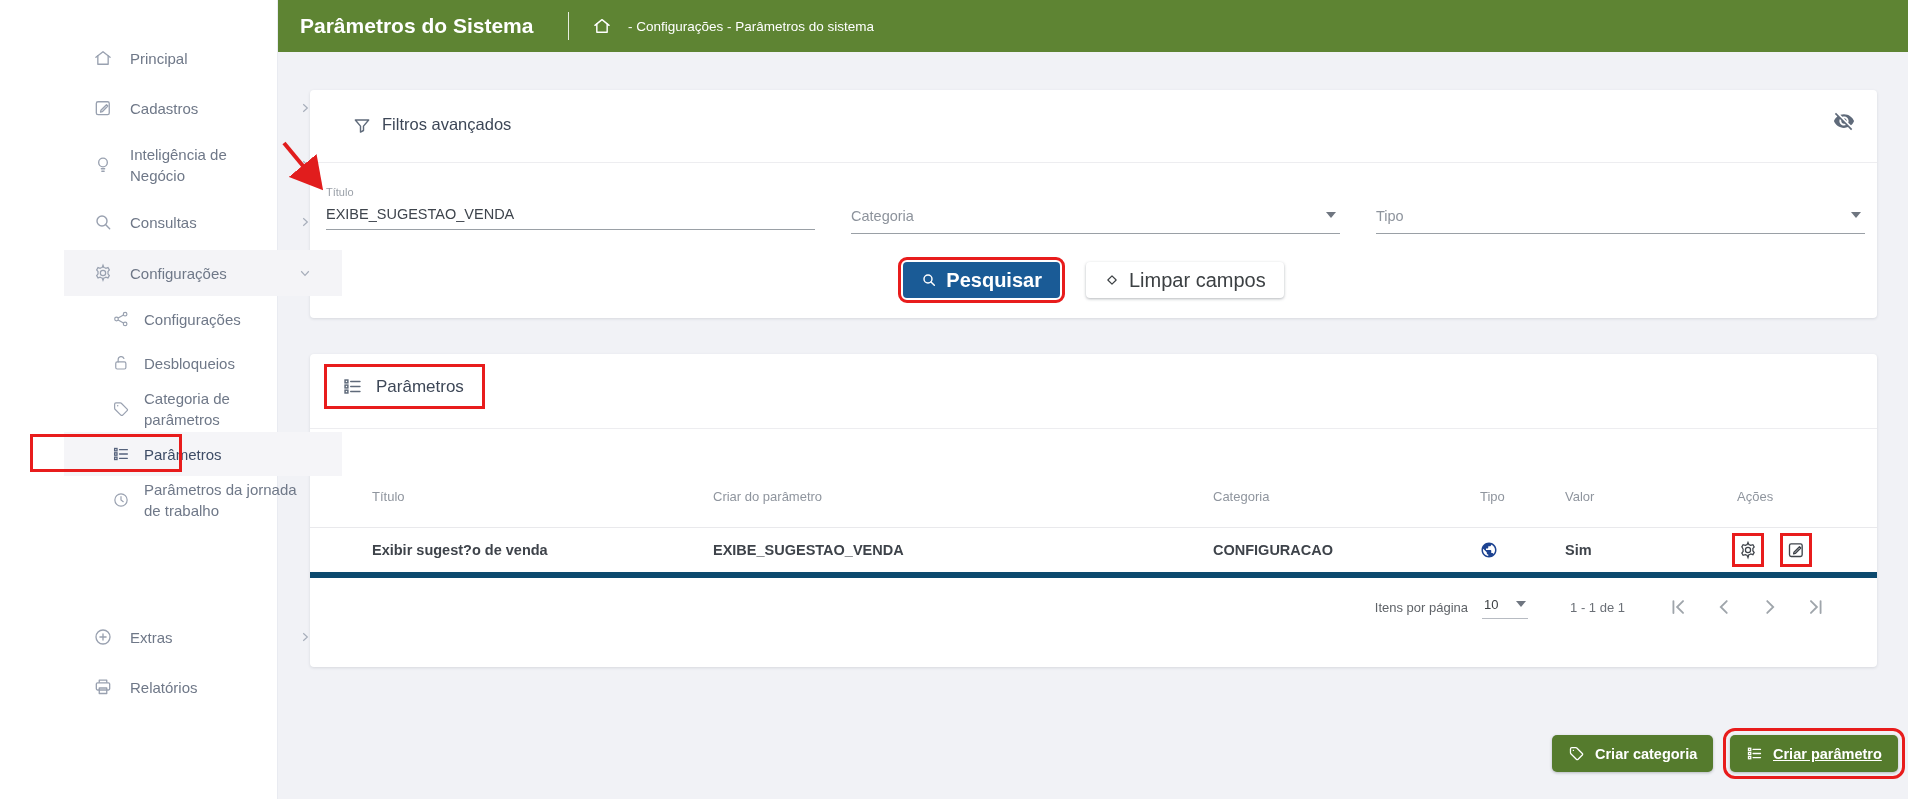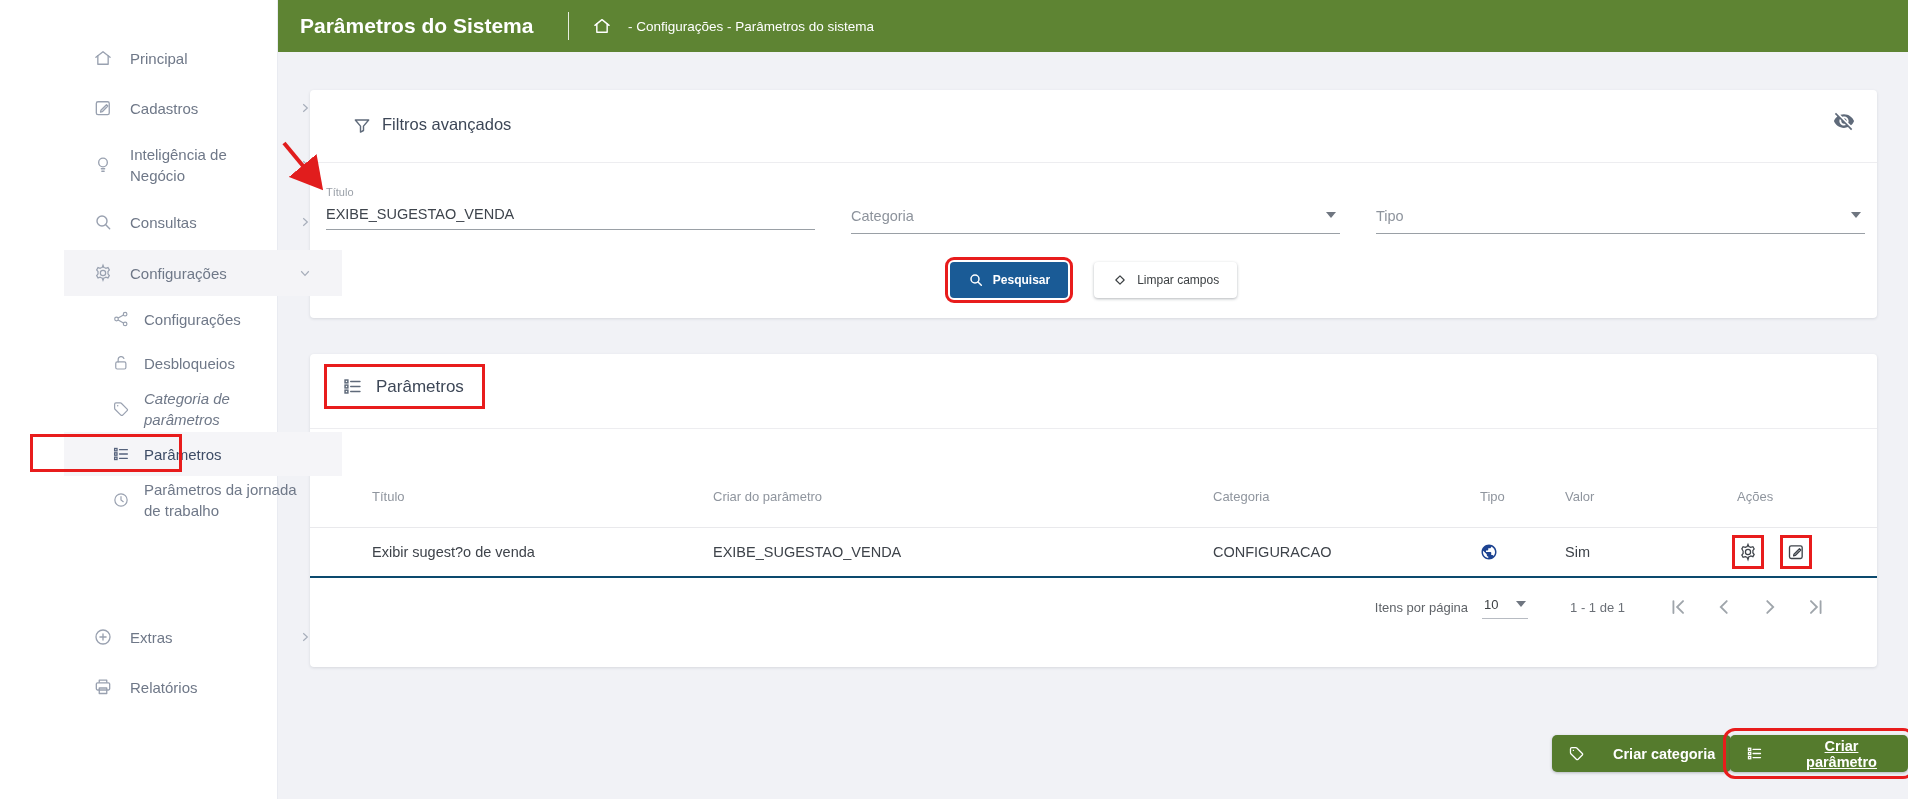--- a/index.html
+++ b/index.html
@@ -55,35 +55,35 @@
   .select { position:relative; width:100%; border-bottom:1px solid #9aa0a6; padding:3px 0 9px 0;
             font-size:14.5px; color:#8d939c; cursor:pointer; }
   .select .caret { position:absolute; right:4px; top:7px; width:0; height:0;
                    border-left:5px solid transparent; border-right:5px solid transparent;
                    border-top:6px solid #6f7680; }
 
   .btn-row { position:absolute; left:0; right:0; top:172px; display:flex;
              justify-content:center; gap:26px; }
   .btn { display:inline-flex; align-items:center; gap:9px; height:36px; padding:0 18px;
          border:none; border-radius:4px; font-family:"Liberation Sans", sans-serif;
-         font-size:12px; cursor:pointer;text-align:center; }
+         font-size:20px; cursor:pointer;text-align:center; }
   .btn-primary { background:#1a5b96; color:#fff; font-weight:bold;
                  outline:3px solid #e81c1c; outline-offset:2px; }
   .btn-plain { background:#fff; color:#3c4043; box-shadow:0 1px 3px rgba(40,50,60,.35); }
 
   
   .params-head { position:absolute; left:14px; top:10px; display:inline-flex; align-items:center;
                  gap:13px; padding:9px 18px 9px 15px; border:3px solid #e81c1c; }
   .params-head .ic { width:21px; height:21px; color:#5f6a7a; }
   .params-head .htxt { font-size:17px; color:#3d4757; }
   .card2-div { position:absolute; left:0; right:0; top:74px; border-top:1px solid #ededf0; }
 
   .t-row { position:absolute; left:0; right:0; display:flex; align-items:center; padding-left:62px; }
   .t-head { top:112px; height:62px; border-bottom:1px solid #e9e9ec; }
-  .t-data { top:174px; height:50px; border-bottom:2px solid #0c4a6e; }
+  .t-data { top:174px; height:50px; border-bottom:6px solid #0c4a6e;font-weight:bold; }
   .c1{width:341px;} .c2{width:500px;} .c3{width:267px;} .c4{width:85px;} .c5{width:172px;} .c6{flex:1;}
   .t-head span { font-size:13px; color:#8f959e; }
   .t-data span { font-size:14.5px; color:#3e434a; }
   .action-ic { display:inline-flex; width:22px; height:24px; align-items:center; justify-content:center;
                color:#4a6da8; cursor:pointer; outline:3px solid #e81c1c; outline-offset:2px; }
   .action-ic + .action-ic { margin-left:22px; }
   .globe { width:18px; height:18px; color:#1d4391; }
 
   .pager { position:absolute; right:48px; top:236px; height:34px; display:flex;
            align-items:center; font-size:13px; color:#5f6368; }
@@ -93,21 +93,21 @@
   .ipp-select .caret { position:absolute; right:2px; top:6px; width:0; height:0;
                        border-left:5px solid transparent; border-right:5px solid transparent;
                        border-top:6px solid #6f7680; }
   .range { margin-left:42px; margin-right:40px; color:#6b7077; }
   .paddle { width:26px; height:26px; color:#9fa5ab; cursor:pointer; display:flex;
             align-items:center; justify-content:center; }
   .paddle + .paddle { margin-left:20px; }
 
   
   .fab { position:absolute; top:683px; height:37px; display:inline-flex; align-items:center;
-         gap:28px; padding:0 16px; border:none; border-radius:5px; background:#557b2d;
+         gap:10px; padding:0 16px; border:none; border-radius:5px; background:#557b2d;
          color:#fff; font-size:14.5px; font-weight:bold; cursor:pointer;
          box-shadow:0 1px 3px rgba(40,50,60,.3); font-family:"Liberation Sans", sans-serif; }
   .fab-cat { left:1274px; }
   .fab-par { left:1452px; outline:3px solid #e81c1c; outline-offset:4px;text-decoration:underline; }
 
   
   .anno { position:absolute; border:3px solid #e81c1c; pointer-events:none; z-index:5; }
   .arrow-svg { position:absolute; left:0; top:84px; pointer-events:none; z-index:5; }
 
   svg { display:block; }
@@ -202,21 +202,21 @@
   <div class="side-row sub-row" style="top:349px;height:28px;">
     <span class="ic">
       <svg viewBox="0 0 24 24" width="18" height="18" fill="none" stroke="currentColor" stroke-width="1.6" stroke-linecap="round">
           <rect x="5" y="10.5" width="13.5" height="9.5" rx="2"></rect>
           <path d="M8.2 10.5V7.5a4 4 0 0 1 7.7-1.5"></path>
         </svg>
     </span>
     <span class="lbl">Desbloqueios</span>
   </div>
 
-  <div class="side-row sub-row" style="top:386px;height:46px;font-style:italic;">
+  <div class="side-row sub-row" style="top:386px;height:46px;">
     <span class="ic">
       <svg viewBox="0 0 24 24" width="18" height="18" fill="none" stroke="currentColor" stroke-width="1.6" stroke-linejoin="round">
           <path d="M20.2 12.1 12.4 4.3a1.8 1.8 0 0 0-1.3-.5H5.3c-1 0-1.8.8-1.8 1.8V11c0 .5.2 1 .5 1.3l7.8 7.8c.7.7 1.8.7 2.5 0l5.9-5.9c.7-.7.7-1.4 0-2.1z"></path>
           <circle cx="7.6" cy="7.6" r="1" fill="currentColor" stroke="none"></circle>
         </svg>
     </span>
     <span class="lbl" style="width:130px;">Categoria de parâmetros</span>
   </div>
 
   <div class="side-row sub-row active" style="top:432px;height:44px;">

